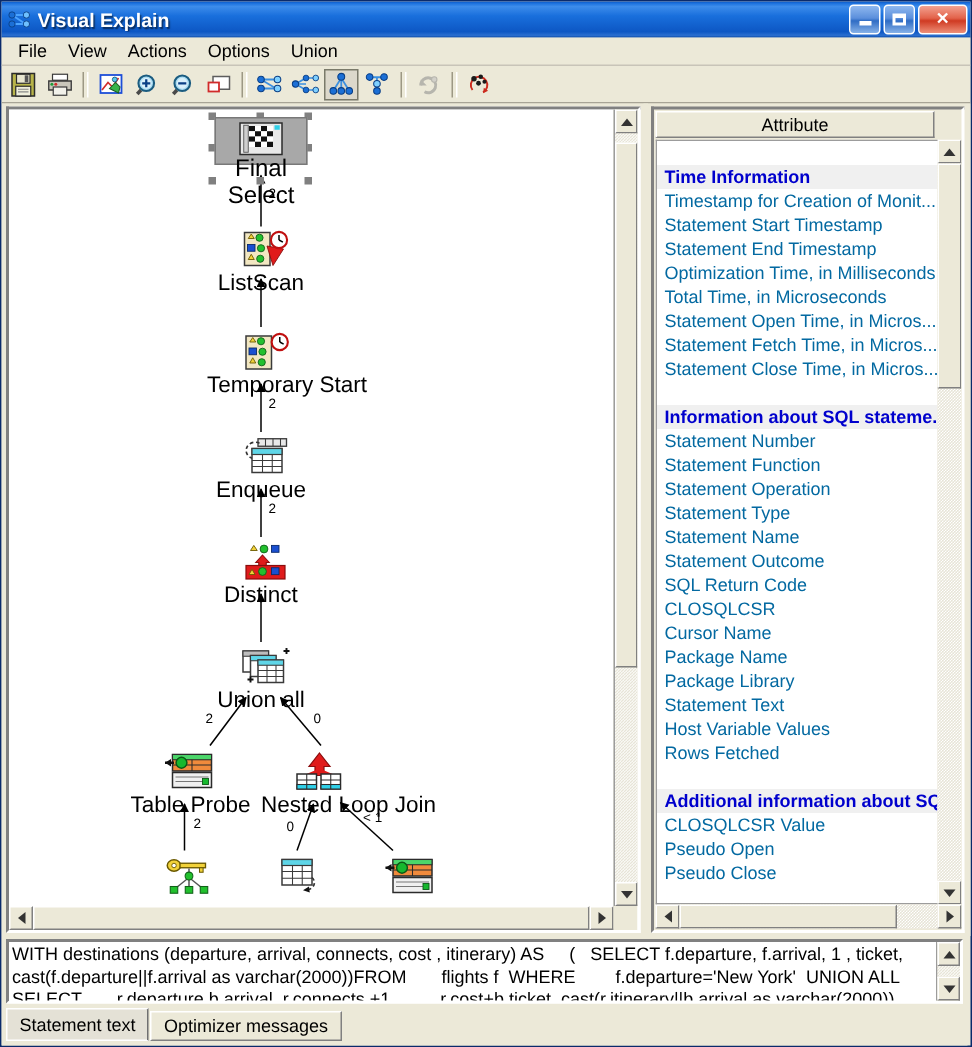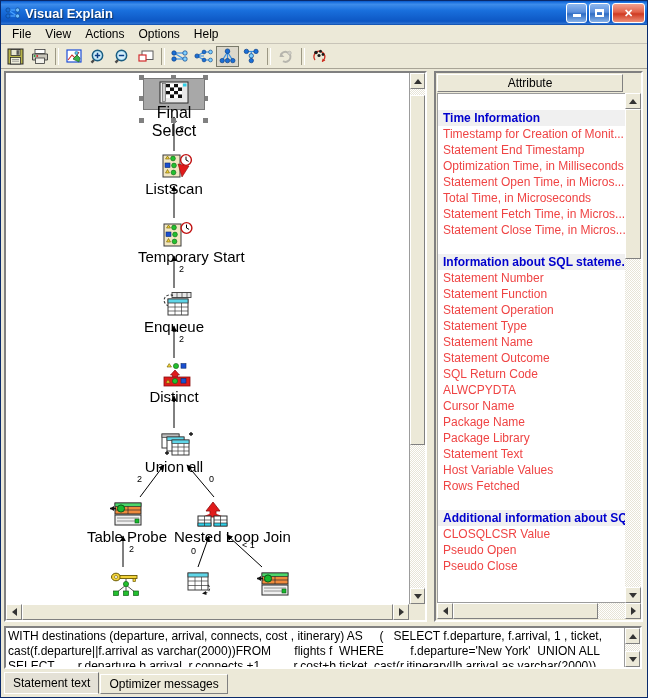--- a/index.html
+++ b/index.html
@@ -195,21 +195,21 @@
     border: 1px solid #9c9c9c;
     border-right: none;
     box-sizing: border-box;
     overflow: hidden;
     position: relative;
   }
   .attr-row {
     height: 16px;
     line-height: 16px;
     font-size: 12px;
-    color: #ef4444;
+    color: #0369a1;
     padding-left: 5px;
     white-space: nowrap;
     overflow: hidden;
     cursor: default;
     background: #ffffff;
   }
   .attr-row.group {
     font-weight: bold;
     color: #0000cd;
     background: #f0f0f0;
@@ -424,21 +424,21 @@
         <div class="g">✕</div>
       </div>
     </div>
   </div>
 
   <div class="menubar">
     <div class="menu-item">File</div>
     <div class="menu-item">View</div>
     <div class="menu-item">Actions</div>
     <div class="menu-item">Options</div>
-    <div class="menu-item">Help</div>
+    <div class="menu-item">Union</div>
   </div>
 
   <div class="toolbar">
 
     <div class="tbtn">
       <svg width="17" height="17" viewBox="0 0 17 17">
         <rect x="1" y="1" width="15" height="15" fill="#b8b44a" stroke="#2b2b2b" stroke-width="1"></rect>
         <rect x="4" y="1.5" width="9" height="6" fill="#e8e6d0" stroke="#2b2b2b" stroke-width="0.8"></rect>
         <rect x="9.5" y="2.2" width="2.4" height="4.6" fill="#555"></rect>
         <rect x="3.5" y="9.5" width="10" height="6.5" fill="#efeedc" stroke="#2b2b2b" stroke-width="0.8"></rect>
@@ -873,36 +873,37 @@
     <div class="attr-panel">
       <div class="attr-frame">
 
         <div class="attr-header">Attribute</div>
 
         <div class="attr-body">
           <div class="attr-list" id="attr-list">
               <div class="attr-row blank"></div>
               <div class="attr-row group">Time Information</div>
               <div class="attr-row">Timestamp for Creation of Monit...</div>
+              <div class="attr-row">Statement Start Timestamp</div>
               <div class="attr-row">Statement End Timestamp</div>
               <div class="attr-row">Optimization Time, in Milliseconds</div>
+              <div class="attr-row">Total Time, in Microseconds</div>
               <div class="attr-row">Statement Open Time, in Micros...</div>
-              <div class="attr-row">Total Time, in Microseconds</div>
               <div class="attr-row">Statement Fetch Time, in Micros...</div>
               <div class="attr-row">Statement Close Time, in Micros...</div>
               <div class="attr-row blank"></div>
               <div class="attr-row group">Information about SQL stateme...</div>
               <div class="attr-row">Statement Number</div>
               <div class="attr-row">Statement Function</div>
               <div class="attr-row">Statement Operation</div>
               <div class="attr-row">Statement Type</div>
               <div class="attr-row">Statement Name</div>
               <div class="attr-row">Statement Outcome</div>
               <div class="attr-row">SQL Return Code</div>
-              <div class="attr-row">ALWCPYDTA</div>
+              <div class="attr-row">CLOSQLCSR</div>
               <div class="attr-row">Cursor Name</div>
               <div class="attr-row">Package Name</div>
               <div class="attr-row">Package Library</div>
               <div class="attr-row">Statement Text</div>
               <div class="attr-row">Host Variable Values</div>
               <div class="attr-row">Rows Fetched</div>
               <div class="attr-row blank"></div>
               <div class="attr-row group">Additional information about SQ...</div>
               <div class="attr-row">CLOSQLCSR Value</div>
               <div class="attr-row">Pseudo Open</div>

